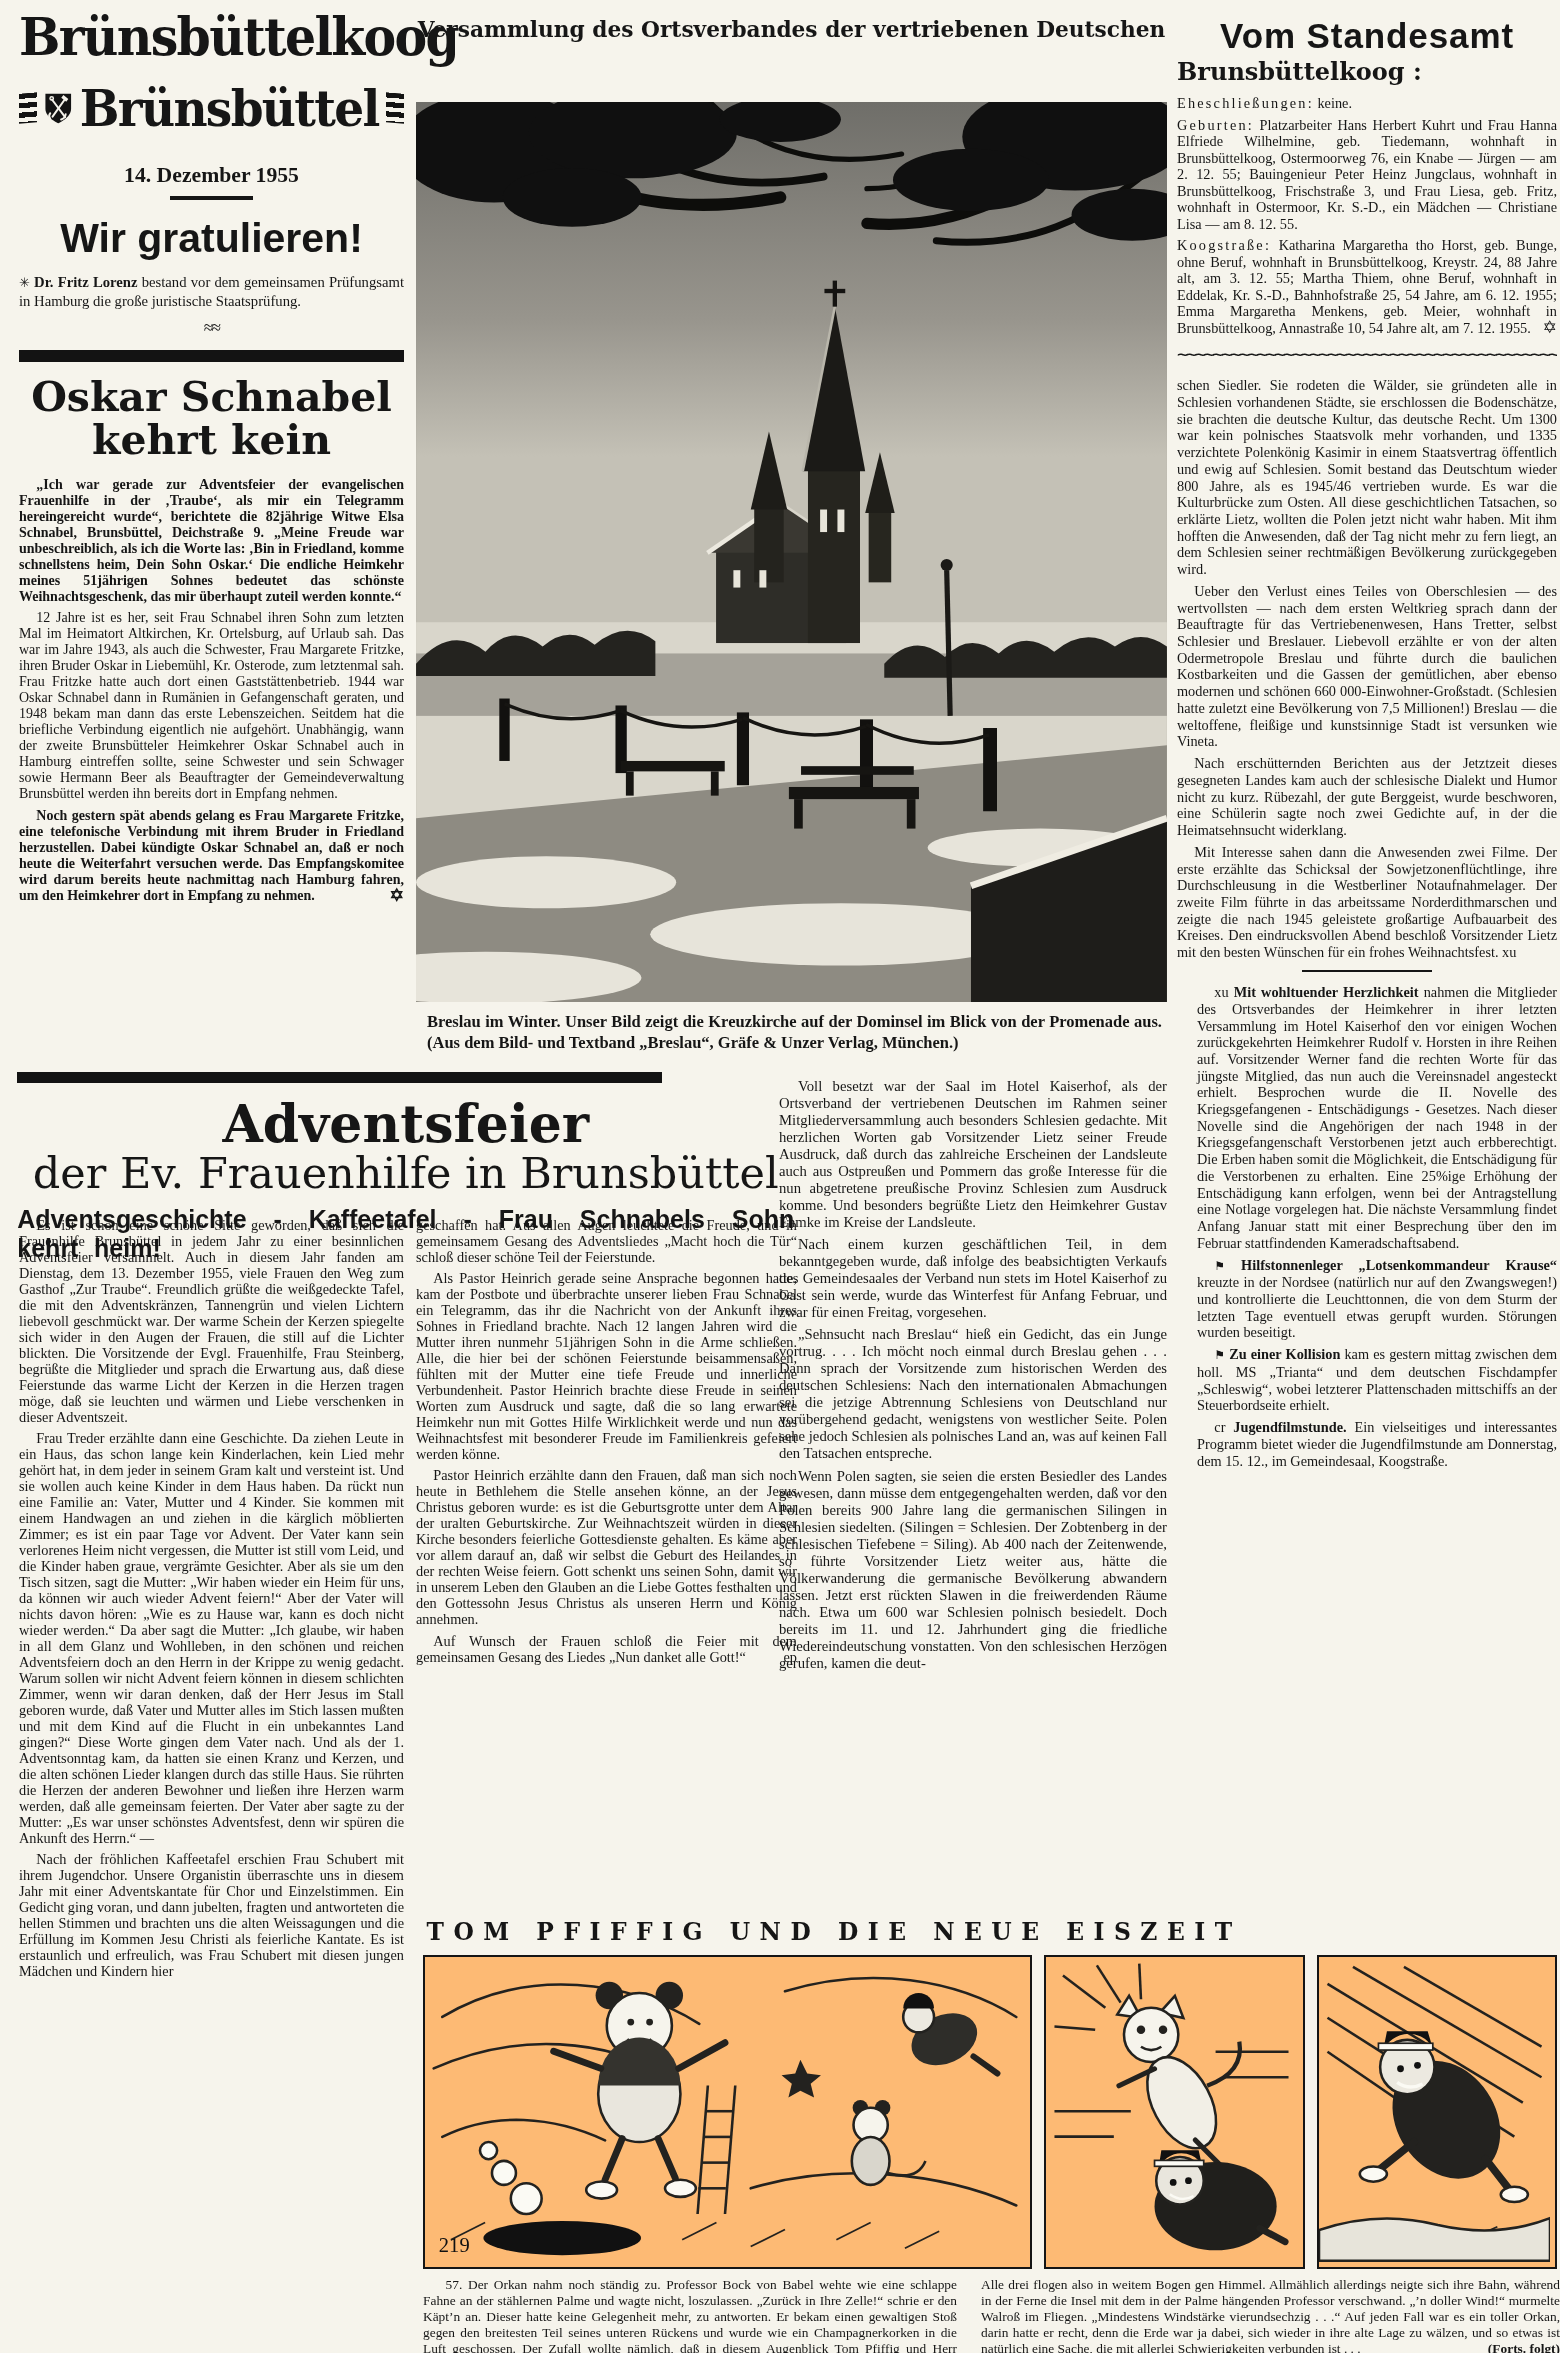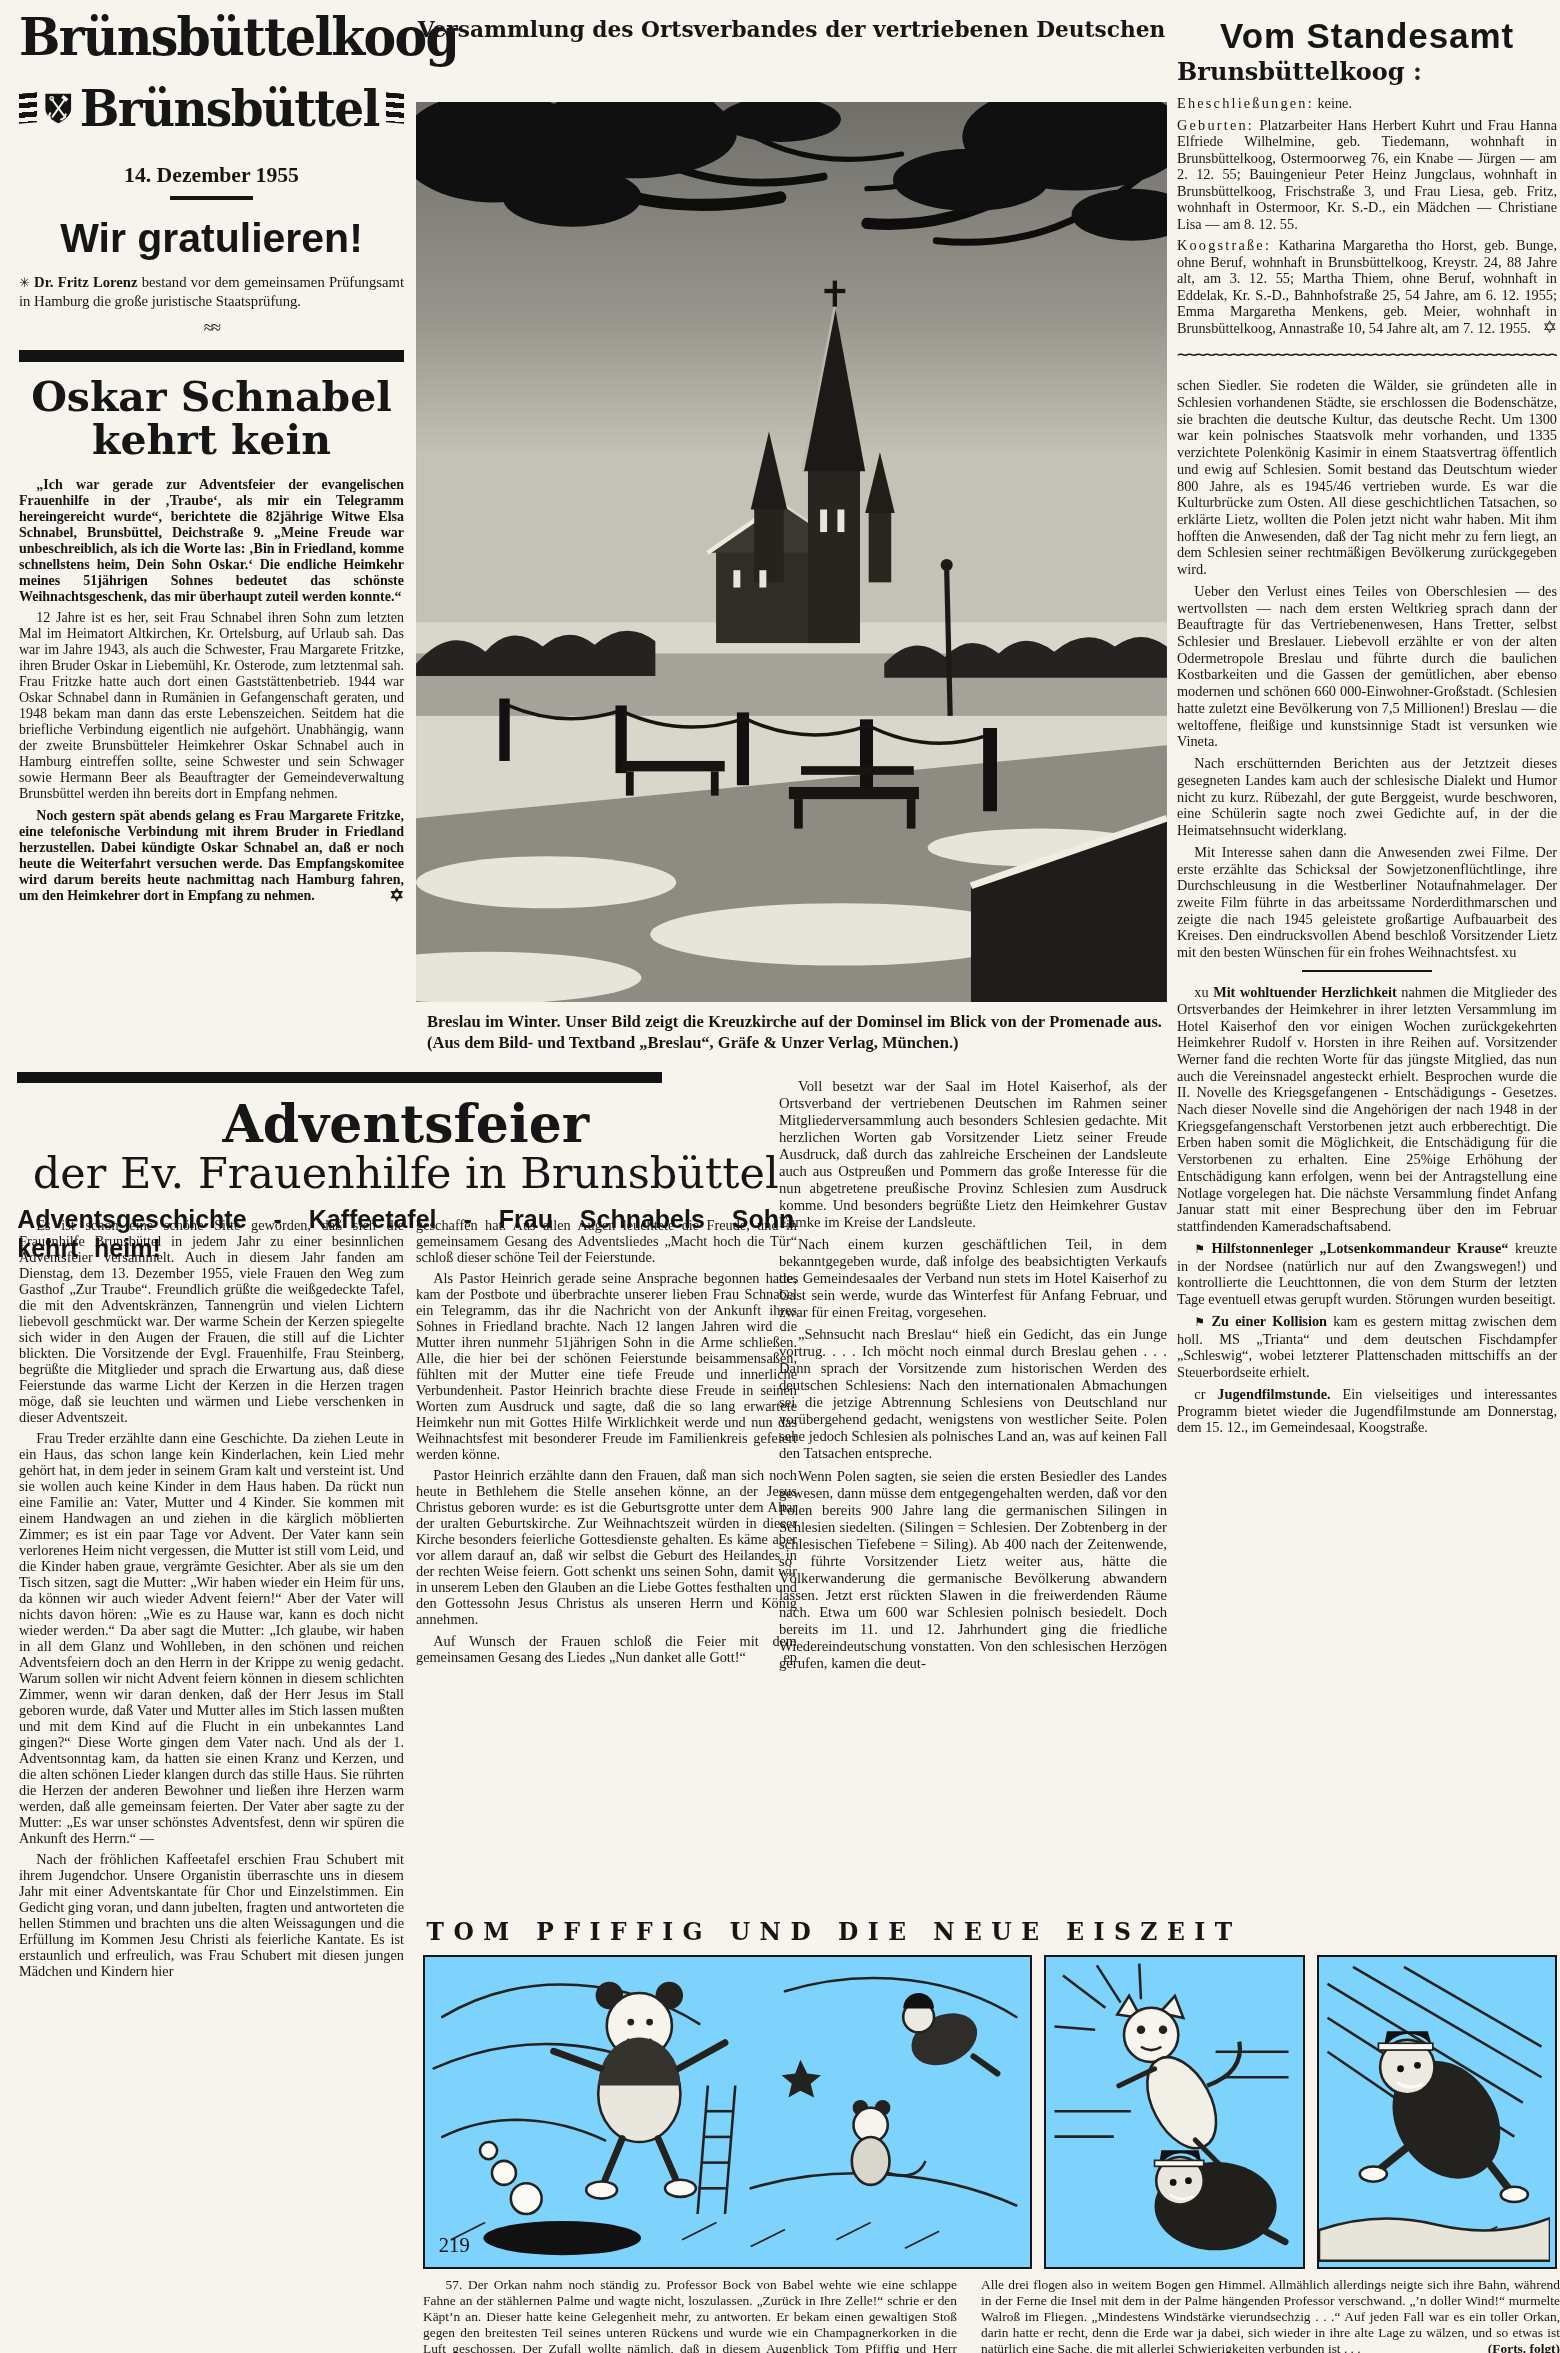--- a/index.html
+++ b/index.html
@@ -47,39 +47,39 @@
   #colD{position:absolute;left:1177px;top:15.6px;width:380px;height:1847px;overflow:hidden;}
   .sta-title{font-family:"Liberation Sans",sans-serif;font-weight:bold;font-size:35px;
              text-align:center;letter-spacing:0.9px;}
   .sta-sub{font-family:"DejaVu Serif",serif;font-weight:bold;font-size:24px;text-align:left;margin:1.7px 0 8.7px 0;}
   .sta p{font-size:14.3px;line-height:16.5px;}
   .sta .lbl{letter-spacing:2.2px;}
   .wavy{font-family:"DejaVu Sans Mono",monospace;font-size:19px;letter-spacing:-2.6px;
         white-space:nowrap;overflow:hidden;margin:7px 0 12px 0;}
   .cont p{font-size:14.3px;line-height:16.7px;text-indent:17.3px;}
   .short-rule{width:130px;height:2.6px;background:#151515;margin:8.7px auto 12px auto;}
-  .note{font-size:14.3px;line-height:16.7px;text-indent:17.3px;}
+  .note{font-size:14.3px;line-height:16.7px;text-indent:17.3px;margin-left:20px;}
   .flag{font-size:12px;}
   
   #adv-head{position:absolute;left:17.3px;top:1072px;width:777px;}
   .adv-bar{width:645px;height:11.3px;background:#131313;margin-bottom:15.6px;}
   .adv-t1{font-family:"DejaVu Serif",serif;font-weight:bold;font-size:52px;line-height:50px;text-align:center;}
   .adv-t2{font-family:"DejaVu Serif",serif;font-weight:normal;font-size:43px;line-height:49px;text-align:center;}
   .adv-sub{font-family:"Liberation Sans",sans-serif;font-weight:bold;font-size:25px;text-align:justify;
            margin-top:7px;word-spacing:8.7px;}
   #colA{position:absolute;left:19px;top:1217px;width:385px;height:1127px;overflow:hidden;}
   #colA p,#colB p{font-size:14.3px;line-height:16px;text-indent:17.3px;}
   #colB{position:absolute;left:416px;top:1217px;width:381px;height:704px;overflow:hidden;}
   .ep{float:right;}
   
   #comic{position:absolute;left:423px;top:1918px;width:1139px;}
   .comic-title{font-family:"DejaVu Serif",serif;font-weight:bold;font-size:23.4px;letter-spacing:9.5px;
                margin:0 0 8.7px 3.5px;}
   .panels{display:flex;gap:12px;}
-  .panel{background:#7dd3fc;border:2.6px solid #151515;height:310px;}
+  .panel{background:#fdba74;border:2.6px solid #151515;height:310px;}
   .p1{width:605px;} .p2{width:257px;} .p3{width:236px;}
   .captions{display:flex;gap:24px;margin-top:8.7px;}
   .cap{font-size:13.4px;line-height:16px;text-align:justify;}
   .cap-l{width:534px;text-indent:22.5px;}
   .cap-r{width:579px;}
   .forts{float:right;font-weight:bold;}
   svg{display:block;}
 </style>
 </head>
 <body>

